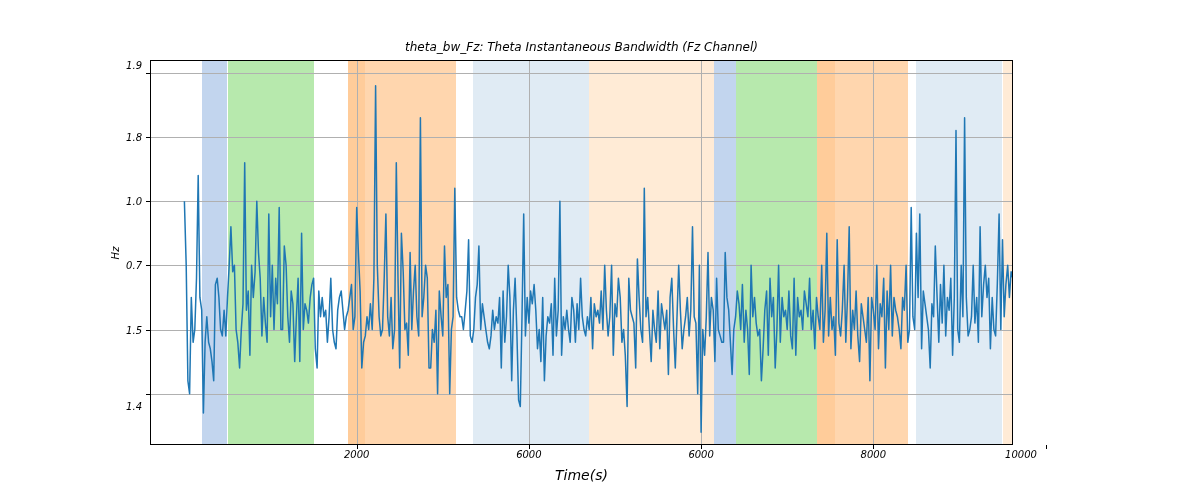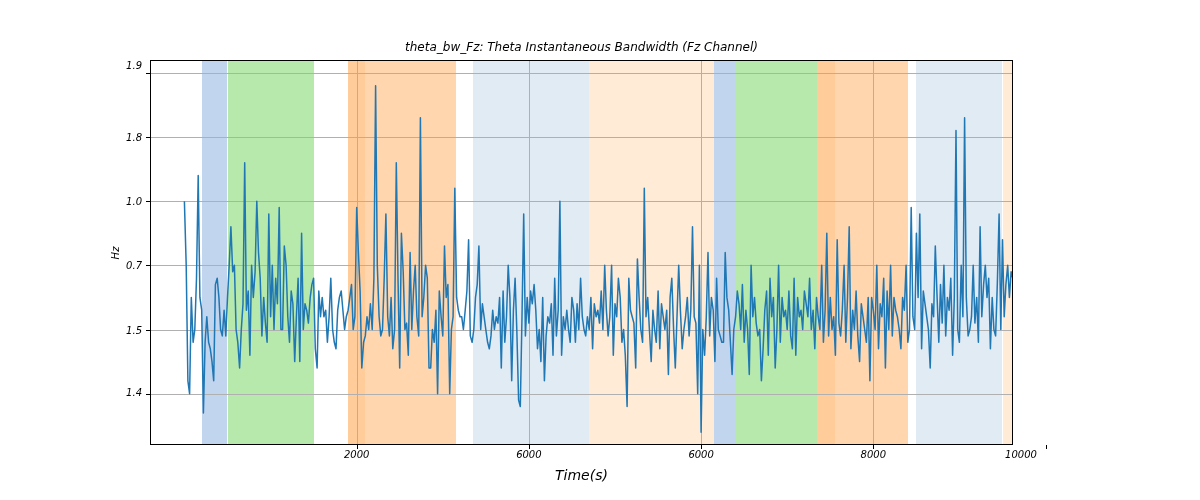--- a/index.html
+++ b/index.html
@@ -142,21 +142,21 @@
       <div class="xtick-label" style="left: 206.667px;">2000</div>
       <div class="tick xtick" style="left: 378.889px; top: 385px;"></div>
       <div class="xtick-label" style="left: 378.889px;">6000</div>
       <div class="tick xtick" style="left: 551.111px; top: 385px;"></div>
       <div class="xtick-label" style="left: 551.111px;">6000</div>
       <div class="tick xtick" style="left: 723.333px; top: 385px;"></div>
       <div class="xtick-label" style="left: 723.333px;">8000</div>
       <div class="tick xtick" style="left: 895.556px; top: 385px;"></div>
       <div class="xtick-label" style="left: 871px;">10000</div>
       <div class="tick ytick" style="top: 333.667px; left: -4px;"></div>
-      <div class="ytick-label" style="top: 332px;">1.4</div>
+      <div class="ytick-label" style="top: 346px;">1.4</div>
       <div class="tick ytick" style="top: 269.5px; left: -4px;"></div>
       <div class="ytick-label" style="top: 269.5px;">1.5</div>
       <div class="tick ytick" style="top: 205.333px; left: -4px;"></div>
       <div class="ytick-label" style="top: 205.333px;">0.7</div>
       <div class="tick ytick" style="top: 141.167px; left: -4px;"></div>
       <div class="ytick-label" style="top: 141.167px;">1.0</div>
       <div class="tick ytick" style="top: 77px; left: -4px;"></div>
       <div class="ytick-label" style="top: 77px;">1.8</div>
       <div class="tick ytick" style="top: 12.8333px; left: -4px;"></div>
       <div class="ytick-label" style="top: 5px;">1.9</div>

